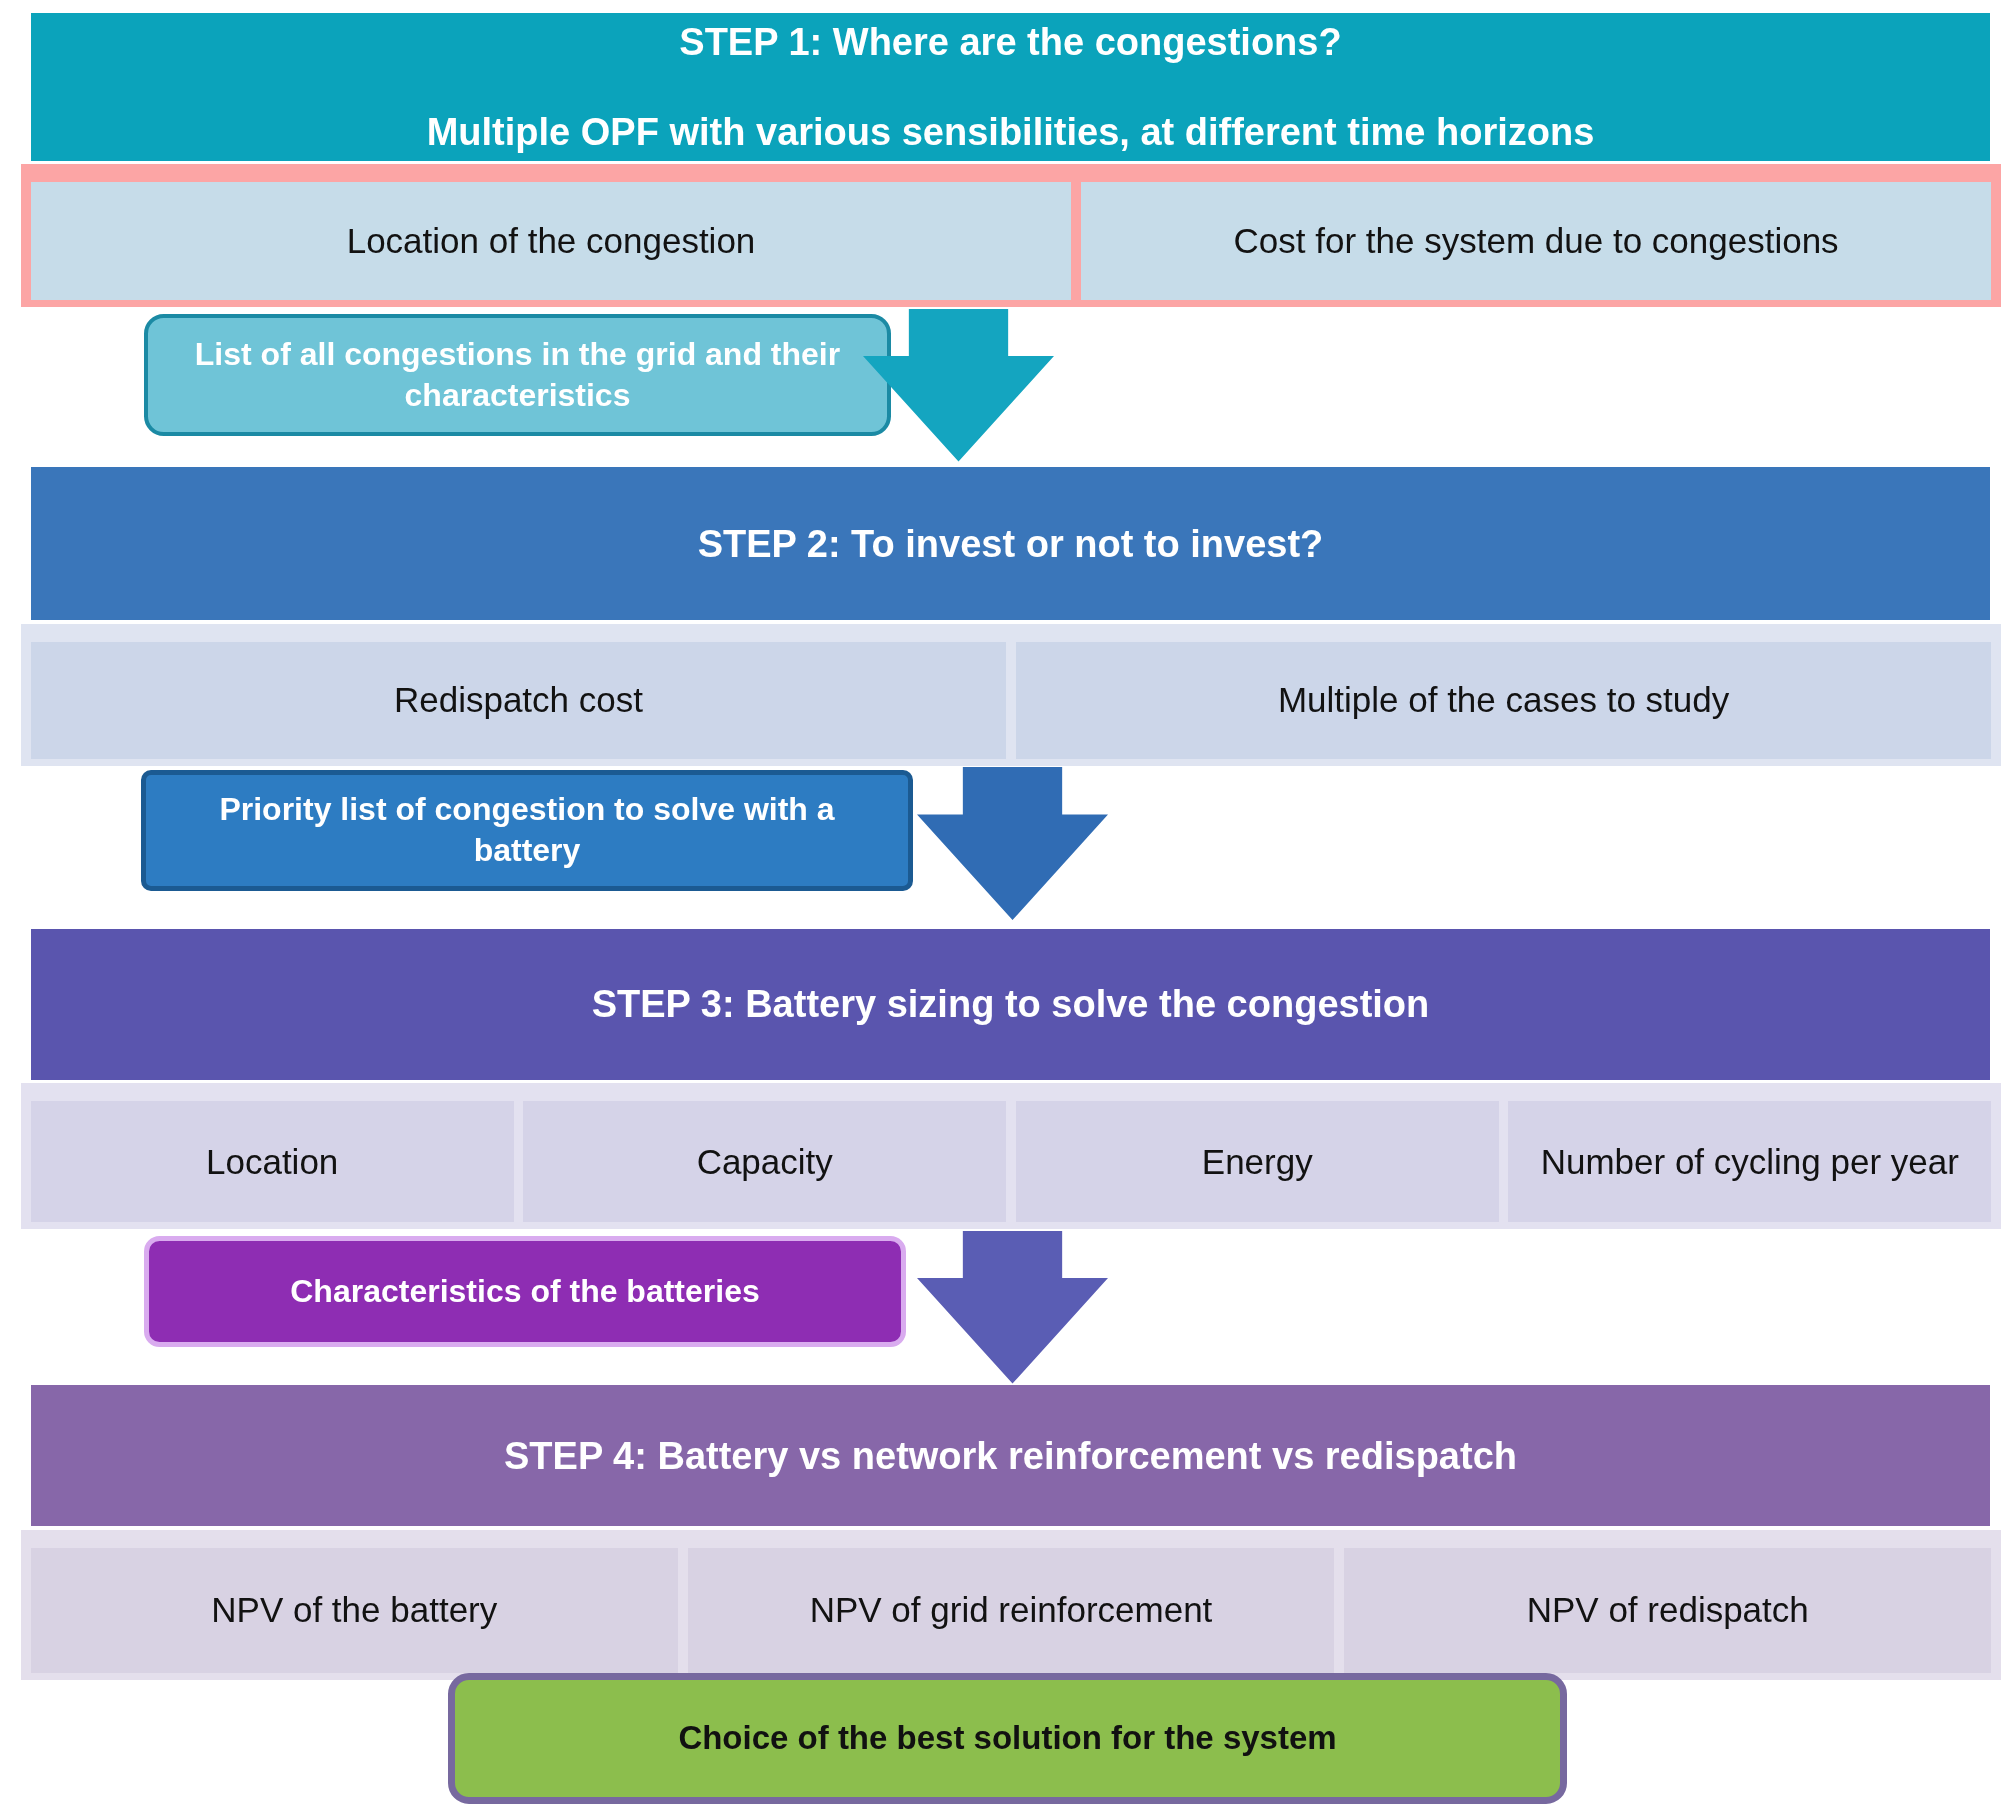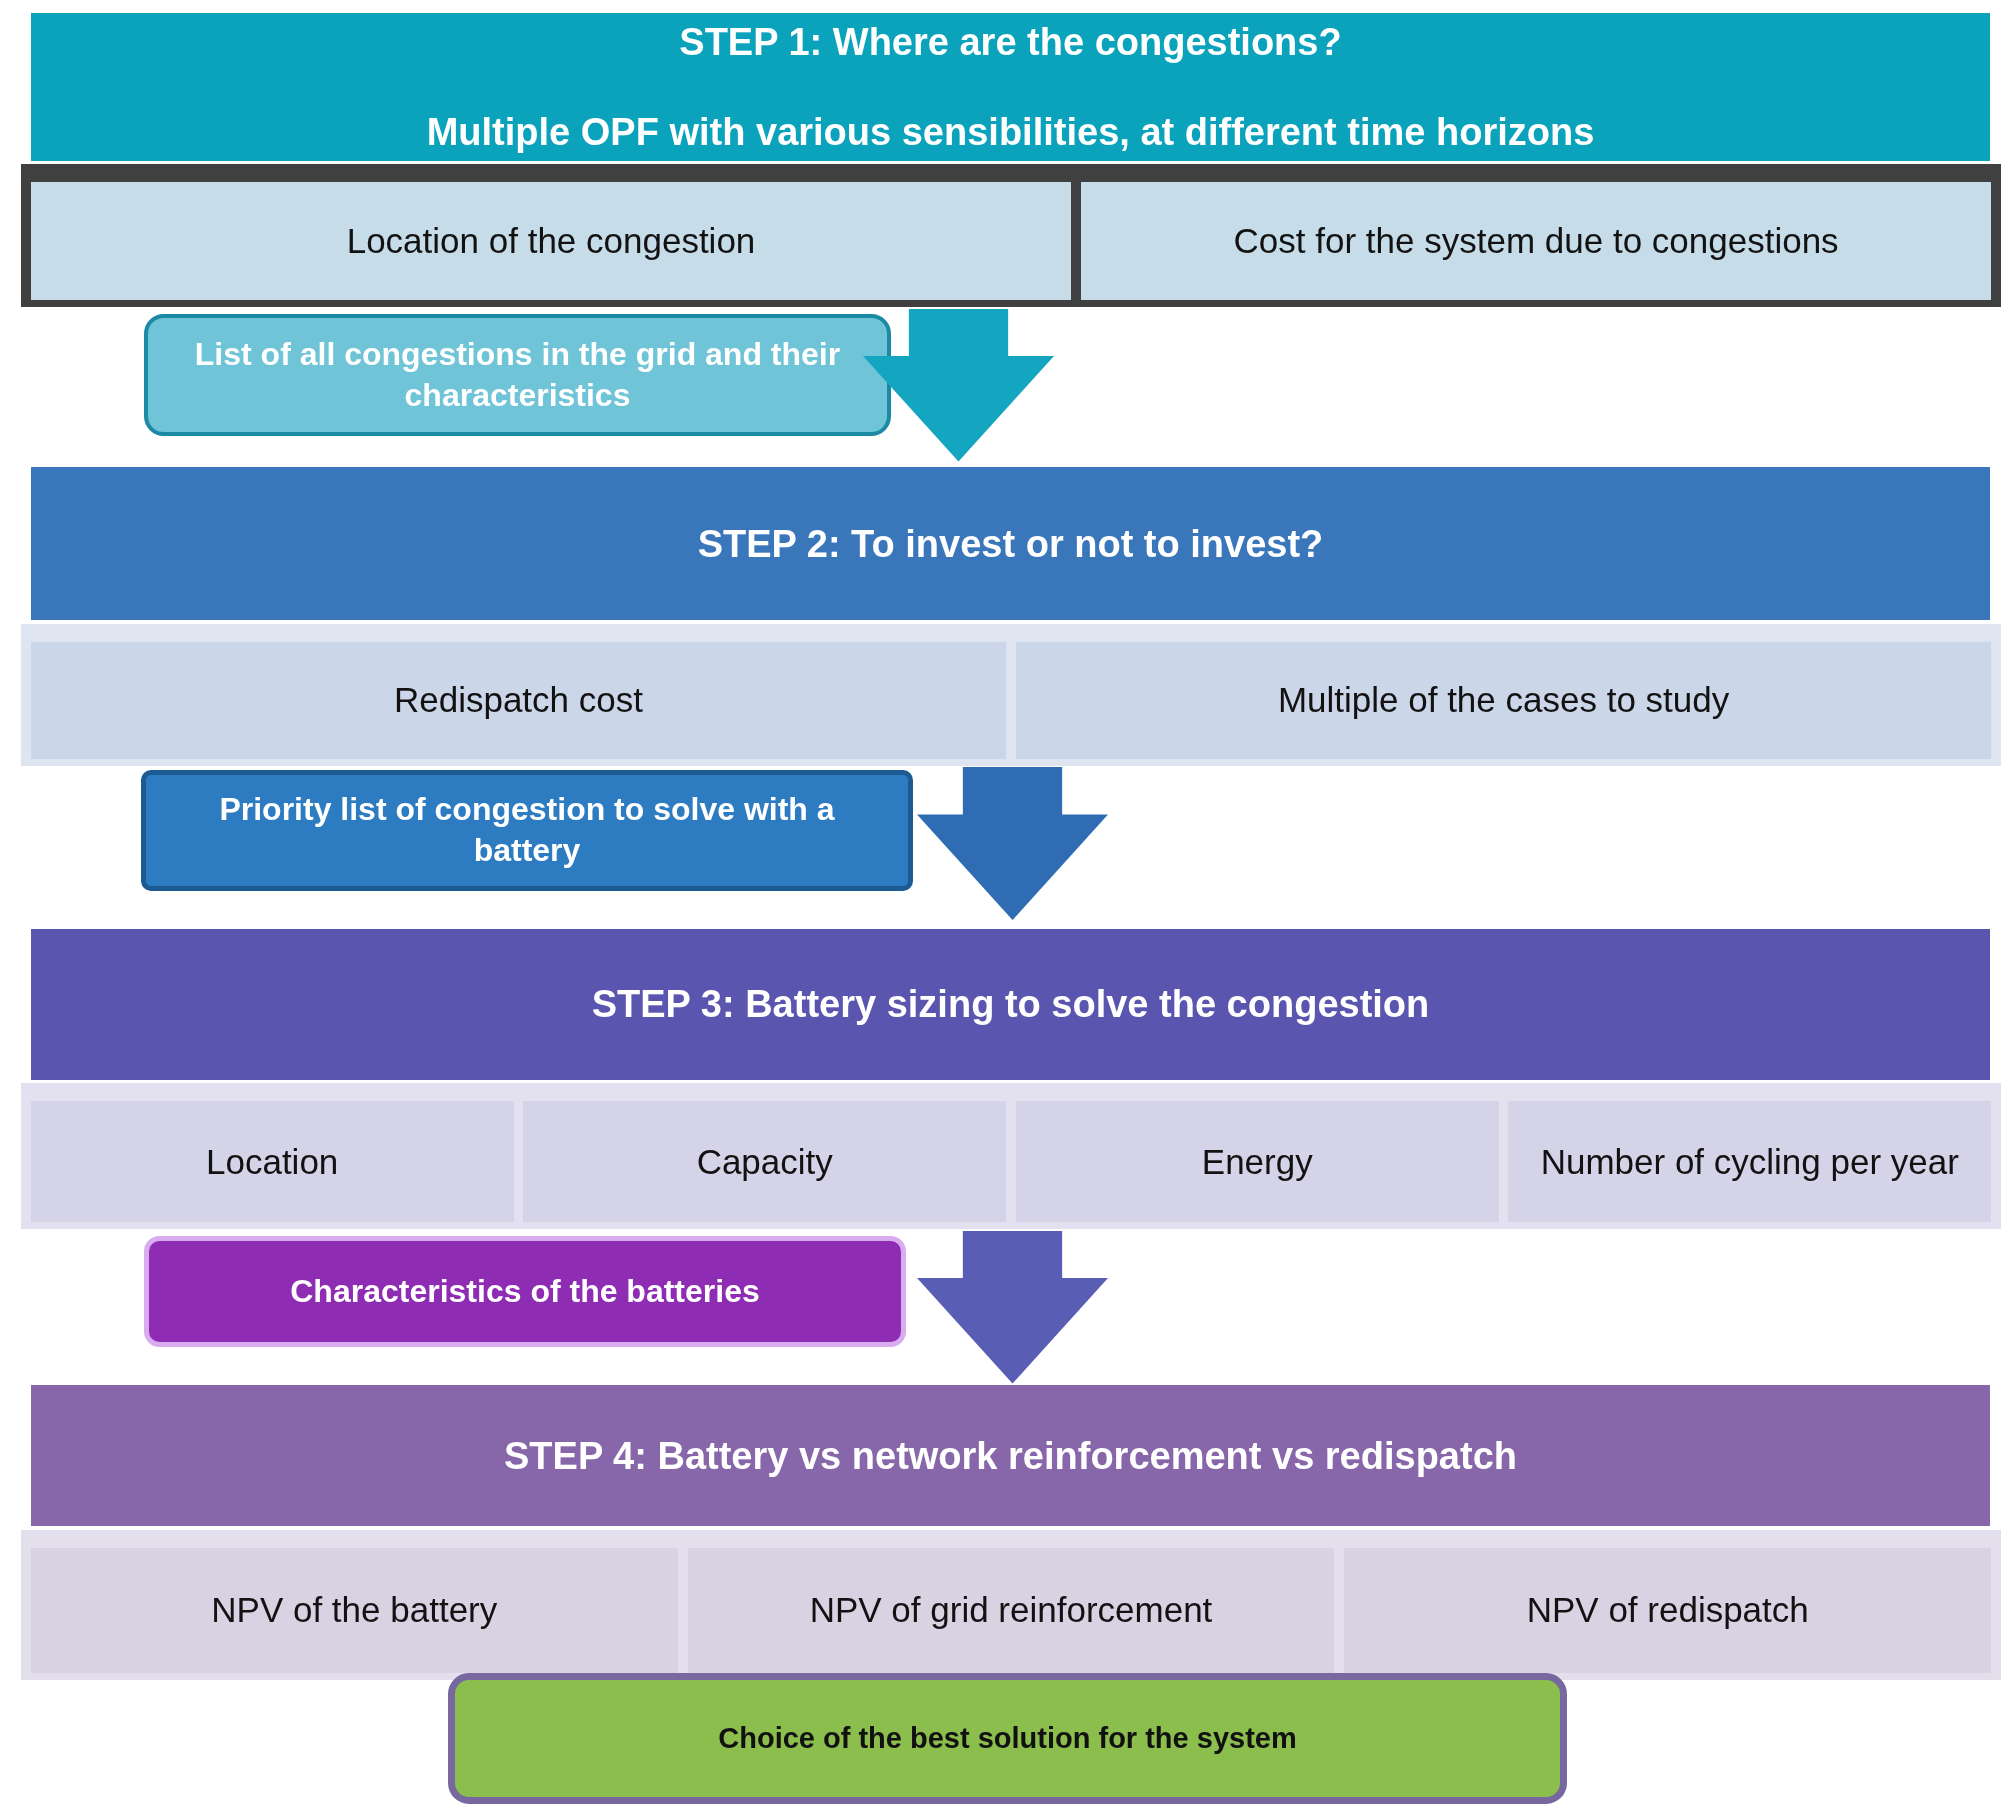--- a/index.html
+++ b/index.html
@@ -16,21 +16,21 @@
   .hdr2{height:153px;background:#3a76ba;}
   .hdr3{height:151px;background:#5a55ae;}
   .hdr4{height:141px;background:#8767a9;}
 
   
   .row{
     margin:0 14px 0 21px;
     display:flex;gap:9.8px;
     padding:18.3px 9.8px 7px 9.8px;box-sizing:border-box;
   }
-  .row1{height:143px;background:#404040;}
+  .row1{height:143px;background:#fca5a5;}
   .row2{height:142px;background:#dfe4f1;}
   .row3{height:146px;background:#e3e1f0;}
   .row4{height:150px;background:#e4dfec;}
   .cell{
     flex:1 1 0;display:flex;align-items:center;justify-content:center;
     text-align:center;font-size:35px;color:#121212;line-height:1.25;padding:0 21px;
   }
   .row1 .cell{background:#c6dce9;}
   .row1 .cell.w-lg{flex-grow:1.15;}
   .row1 .cell.w-sm{flex-grow:0.92;}
@@ -62,21 +62,21 @@
   }
   .ar1{left:863px;background:#14a5c0;}
   .ar2{left:917px;background:#306cb4;}
   .ar3{left:917px;background:#5a5db4;}
 
   
   .final-box{
     position:relative;margin:-7px auto 0 auto;width:1119px;height:131px;box-sizing:border-box;
     background:#8cbe4d;border:7.7px solid #77699f;border-radius:21px;
     display:flex;align-items:center;justify-content:center;
-    font-size:29px;font-weight:bold;color:#111111;text-align:center;
+    font-size:33px;font-weight:bold;color:#111111;text-align:center;
   }
 </style>
 </head>
 <body>
 
 <div id="canvas">
 
   <div class="hdr hdr1">
     <div>STEP 1: Where are the congestions?</div>
     <div>Multiple OPF with various sensibilities, at different time horizons</div>

